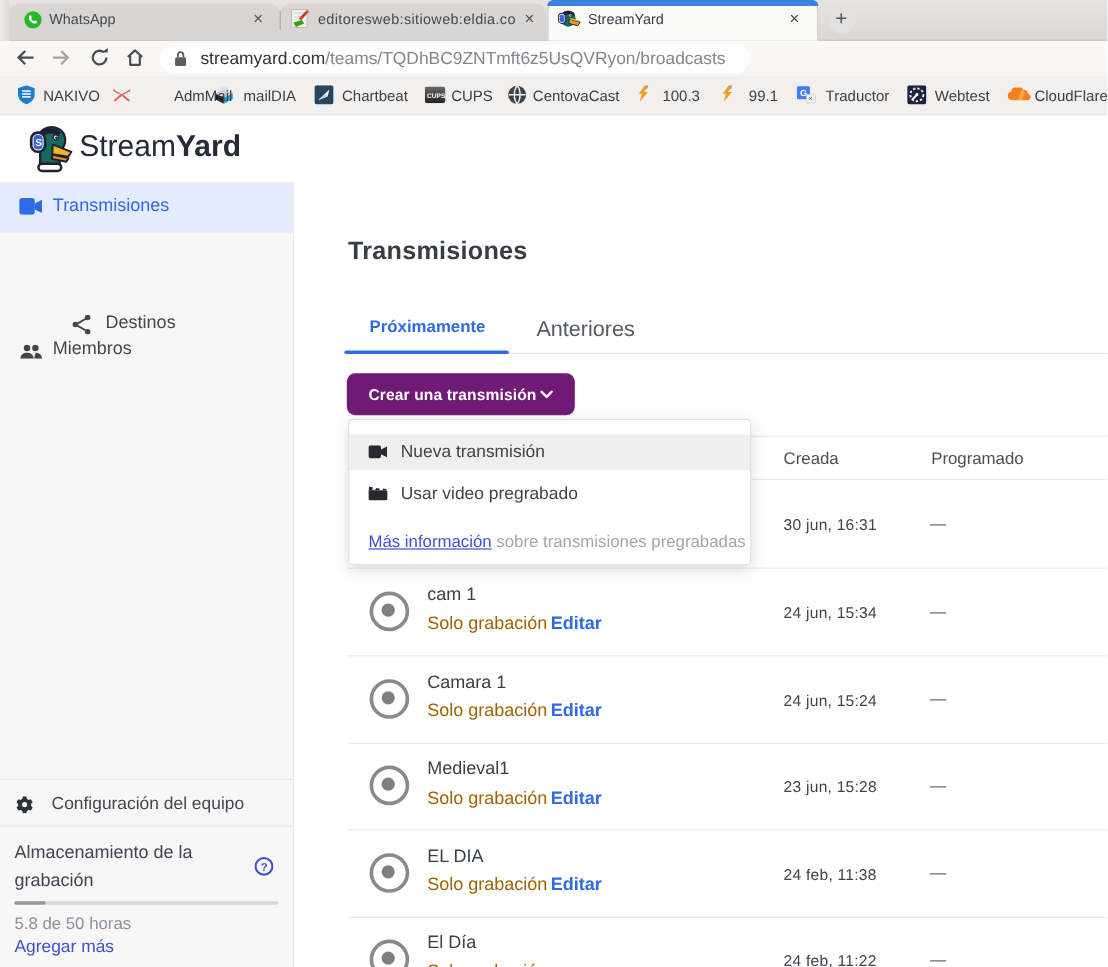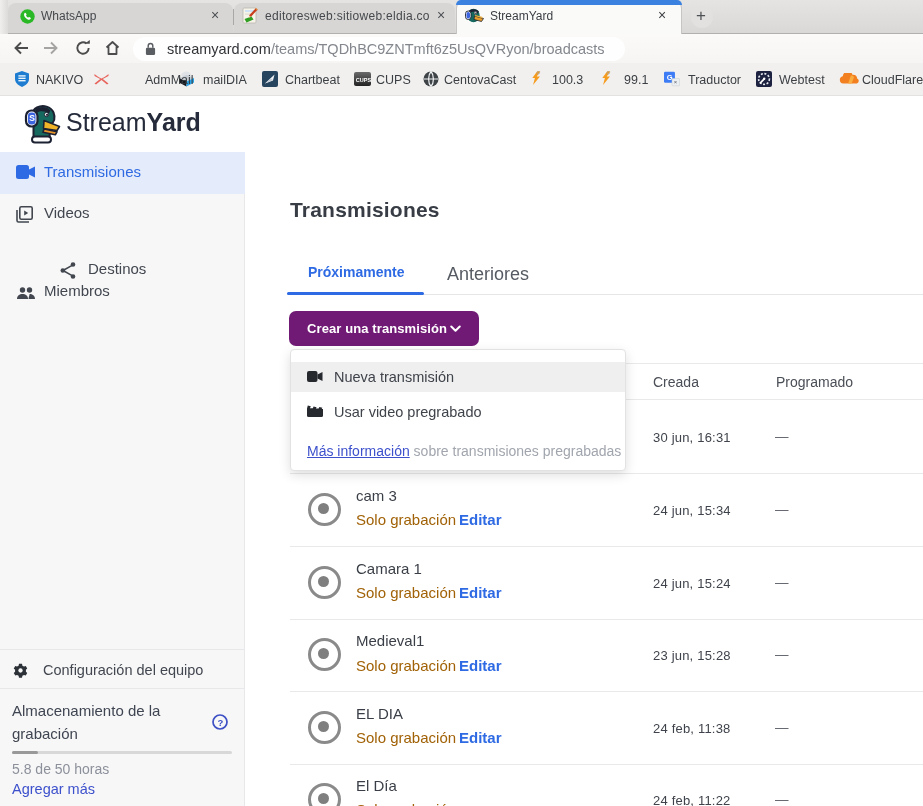--- a/index.html
+++ b/index.html
@@ -223,28 +223,20 @@
   </svg>
   <div class="abs" style="left:66px;top:108px;font-size:25px;color:#252b3a;">Stream<b>Yard</b></div>
 
   <div id="sidebar">
     <div class="navitem" id="nav-active">
       <svg class="navicon" style="top:13px" width="19" height="14" viewBox="0 0 19 14">
         <rect x="0" y="0" width="13" height="14" rx="2.5" fill="#2e6ae3"></rect>
         <path d="M13 4.5 L19 1.5 V12.5 L13 9.5 Z" fill="#2e6ae3"></path>
       </svg>
       <div class="navtext">Transmisiones</div>
-    </div>
-    <div class="navitem" style="top:42px;">
-      <svg class="navicon" width="17" height="17" viewBox="0 0 17 17">
-        <rect x="3.8" y="0.8" width="12.4" height="12.4" rx="1.5" fill="none" stroke="#42474f" stroke-width="1.6"></rect>
-        <path d="M8.2 4.5 L12.2 7 L8.2 9.5 Z" fill="#42474f"></path>
-        <path d="M1 4 V14.5 a1.5 1.5 0 0 0 1.5 1.5 H13" fill="none" stroke="#42474f" stroke-width="1.6"></path>
-      </svg>
-      <div class="navtext">Videos</div>
     </div>
     <div class="navitem" style="top:98px;margin-left:44px;">
       <svg class="navicon" width="16" height="17" viewBox="0 0 16 17">
         <circle cx="13" cy="2.5" r="2.3" fill="#42474f"></circle>
         <circle cx="2.8" cy="8.5" r="2.3" fill="#42474f"></circle>
         <circle cx="13" cy="14.5" r="2.3" fill="#42474f"></circle>
         <path d="M3 8.5 L13 2.8 M3 8.5 L13 14.2" stroke="#42474f" stroke-width="1.5"></path>
       </svg>
       <div class="navtext">Destinos</div>
     </div>
@@ -294,21 +286,21 @@
   <div class="hline" style="top:399px;"></div>
   <div class="rowdate" style="left:653px;top:430px;">30 jun, 16:31</div>
   <div class="rowdash" style="left:775px;top:429px;">—</div>
   <div class="hline" style="top:473px;"></div>
   <div class="hline" style="top:546px;"></div>
   <div class="hline" style="top:619px;"></div>
   <div class="hline" style="top:691px;"></div>
   <div class="hline" style="top:764px;"></div>
 
   <div class="recicon" style="top:493px;"></div>
-  <div class="rowtitle" style="left:356px;top:487px;">cam 3</div>
+  <div class="rowtitle" style="left:356px;top:487px;">cam 1</div>
   <div class="rowsub" style="left:356px;top:511px;">Solo grabación</div>
   <div class="rowedit" style="left:459px;top:511px;">Editar</div>
   <div class="rowdate" style="left:653px;top:503px;">24 jun, 15:34</div>
   <div class="rowdash" style="left:775px;top:502px;">—</div>
 
   <div class="recicon" style="top:566px;"></div>
   <div class="rowtitle" style="left:356px;top:560px;">Camara 1</div>
   <div class="rowsub" style="left:356px;top:584px;">Solo grabación</div>
   <div class="rowedit" style="left:459px;top:584px;">Editar</div>
   <div class="rowdate" style="left:653px;top:576px;">24 jun, 15:24</div>

